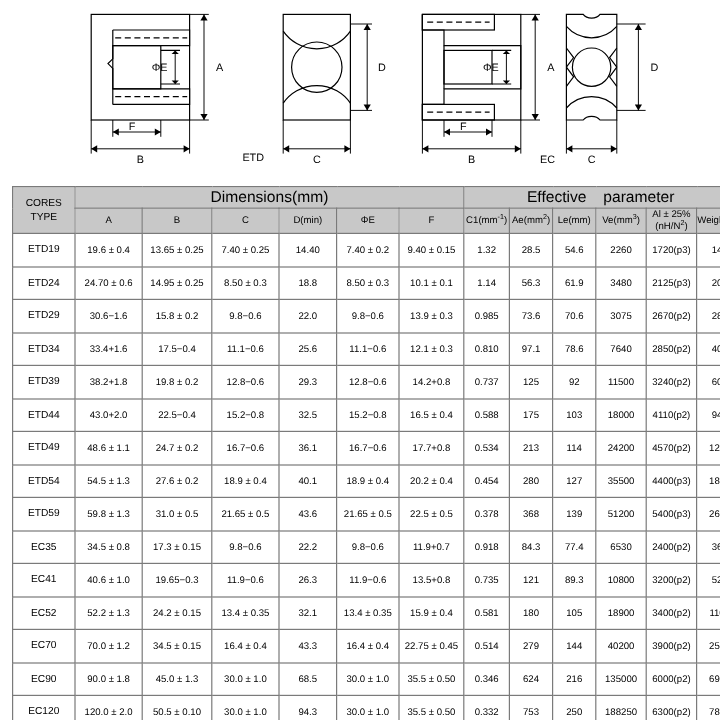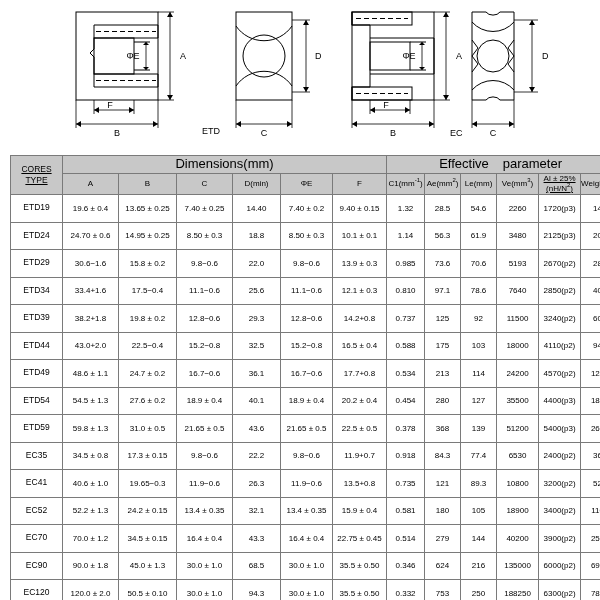--- a/index.html
+++ b/index.html
@@ -46,21 +46,21 @@
   }
   th.grouphead{height:18px;font-size:13px;}
   th.subhead{height:28px;font-size:8px;}
   table.spec tbody td{
     height:26.5px;
     background:#ffffff;
   }
   tr.alt td{background:#c8c8c8;}
   td.type{font-size:8.5px;margin-left:47px;}
   .sup{font-size:6px;vertical-align:super;line-height:0;}
-  .hdr2line{display:block;line-height:1.25;text-decoration:underline;}
+  .hdr2line{display:block;line-height:1.25;}
   .spacer{display:inline-block;width:14px;}
 </style>
 </head>
 <body>
 
 <div class="page">
 
   <div class="drawings">
 
     <div class="fig" style="left:62px;">
@@ -282,21 +282,21 @@
             <td class="type">ETD29</td>
             <td>30.6−1.6</td>
             <td>15.8 ± 0.2</td>
             <td>9.8−0.6</td>
             <td>22.0</td>
             <td>9.8−0.6</td>
             <td>13.9 ± 0.3</td>
             <td>0.985</td>
             <td>73.6</td>
             <td>70.6</td>
-            <td>5193</td>
+            <td>3075</td>
             <td>2670(p2)</td>
             <td>28</td>
           </tr>
           <tr class="alt">
             <td class="type">ETD34</td>
             <td>33.4+1.6</td>
             <td>17.5−0.4</td>
             <td>11.1−0.6</td>
             <td>25.6</td>
             <td>11.1−0.6</td>

